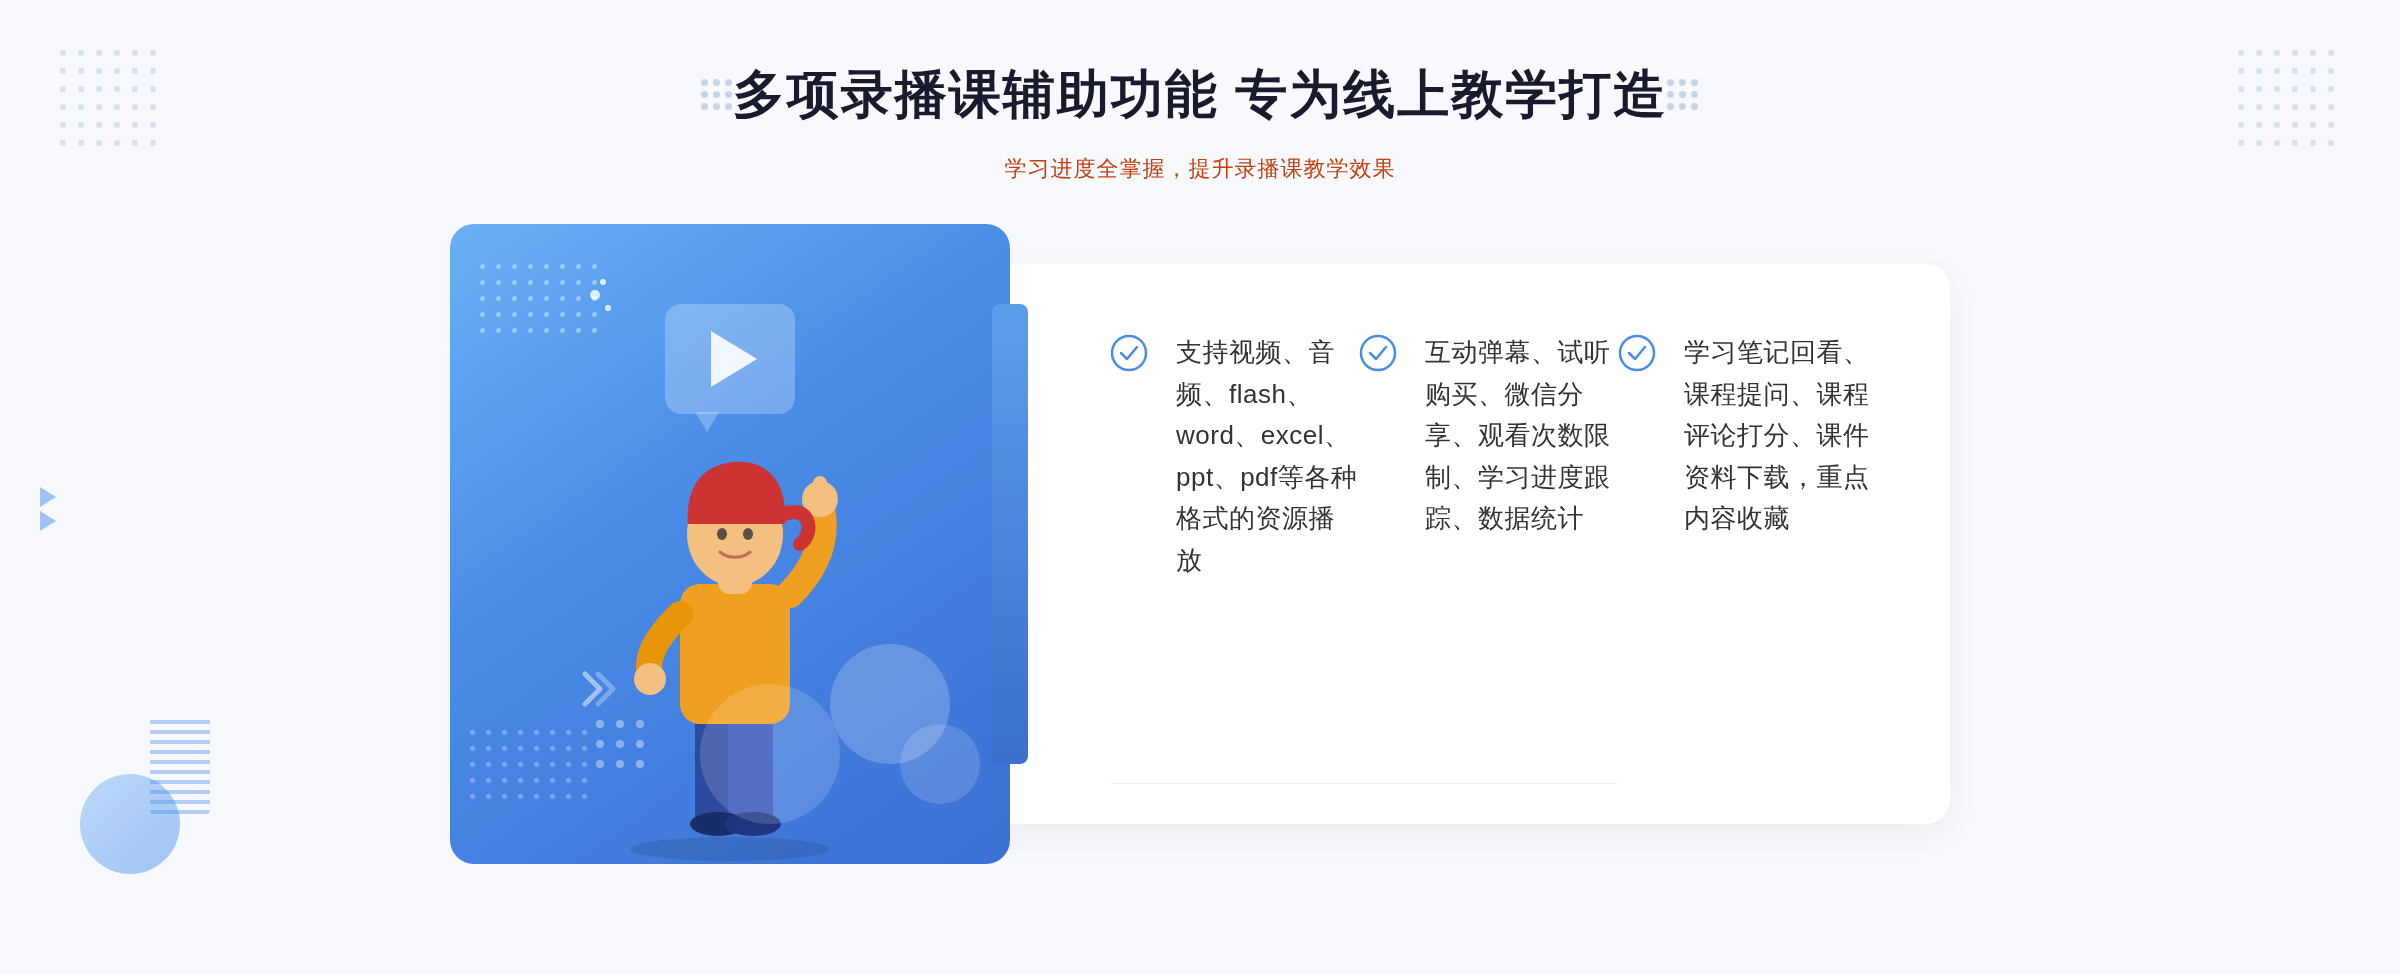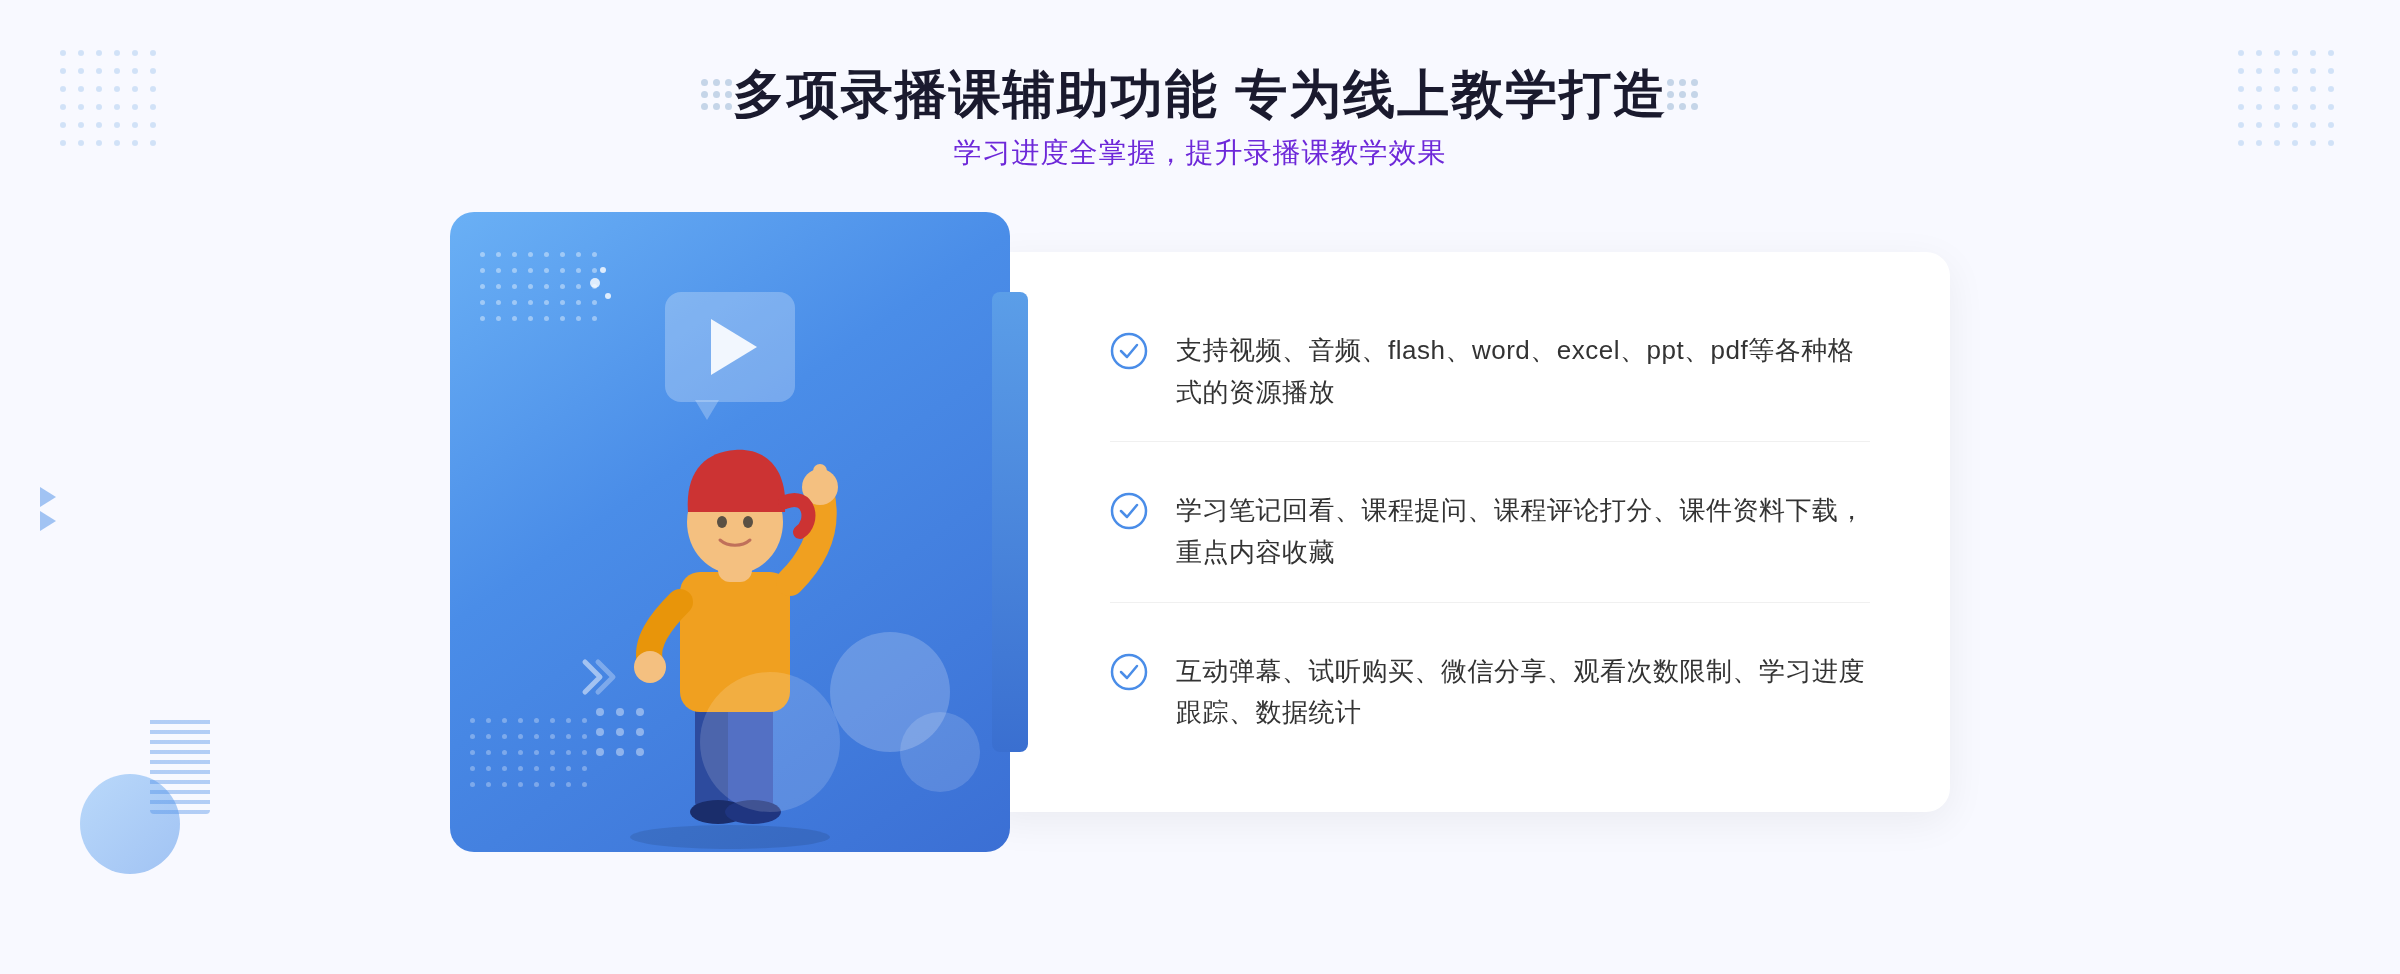--- a/index.html
+++ b/index.html
@@ -63,23 +63,23 @@
     }
 
     .main-title {
       font-size: 52px;
       font-weight: 700;
       color: #1a1a2e;
       letter-spacing: 2px;
     }
 
     .subtitle {
-      margin-top: 4px;
-      font-size: 28px;
-      color: #6d28d9;
+      margin-top: 24px;
+      font-size: 22px;
+      color: #c2410c;
       letter-spacing: 1px;
     }
 
     
     .main-content {
       display: flex;
       align-items: center;
       justify-content: center;
       margin-top: 40px;
       position: relative;
@@ -239,21 +239,21 @@
 
     
     .content-card {
       width: 960px;
       min-height: 560px;
       background: #ffffff;
       border-radius: 0 24px 24px 0;
       margin-left: -20px;
       padding: 40px 80px 40px 120px;
       display: flex;
-      flex-direction: column;
+      flex-direction: row;
       justify-content: space-around;
       box-shadow: 0 10px 40px rgba(0,0,0,0.06);
       position: relative;
       z-index: 1;
     }
 
     .feature-item {
       display: flex;
       align-items: flex-start;
       gap: 28px;
@@ -670,31 +670,31 @@
       </div>
 
 
       <div class="feature-item">
         <div class="check-icon">
           <svg viewBox="0 0 38 38" xmlns="http://www.w3.org/2000/svg">
             <circle cx="19" cy="19" r="17" stroke="#4a8de8" stroke-width="2.5" fill="none"></circle>
             <polyline points="11,19 17,25 27,13" stroke="#4a8de8" stroke-width="2.5" stroke-linecap="round" stroke-linejoin="round" fill="none"></polyline>
           </svg>
         </div>
-        <span class="feature-text">学习笔记回看、课程提问、课程评论打分、课件资料下载，重点内容收藏</span>
+        <span class="feature-text">互动弹幕、试听购买、微信分享、观看次数限制、学习进度跟踪、数据统计</span>
       </div>
 
       <div class="feature-item">
         <div class="check-icon">
           <svg viewBox="0 0 38 38" xmlns="http://www.w3.org/2000/svg">
             <circle cx="19" cy="19" r="17" stroke="#4a8de8" stroke-width="2.5" fill="none"></circle>
             <polyline points="11,19 17,25 27,13" stroke="#4a8de8" stroke-width="2.5" stroke-linecap="round" stroke-linejoin="round" fill="none"></polyline>
           </svg>
         </div>
-        <span class="feature-text">互动弹幕、试听购买、微信分享、观看次数限制、学习进度跟踪、数据统计</span>
+        <span class="feature-text">学习笔记回看、课程提问、课程评论打分、课件资料下载，重点内容收藏</span>
       </div>
 
     </div>
   </div>
 
   <div class="deco-circle-left"></div>
   <div class="deco-stripes"></div>
 
 </div>
 

